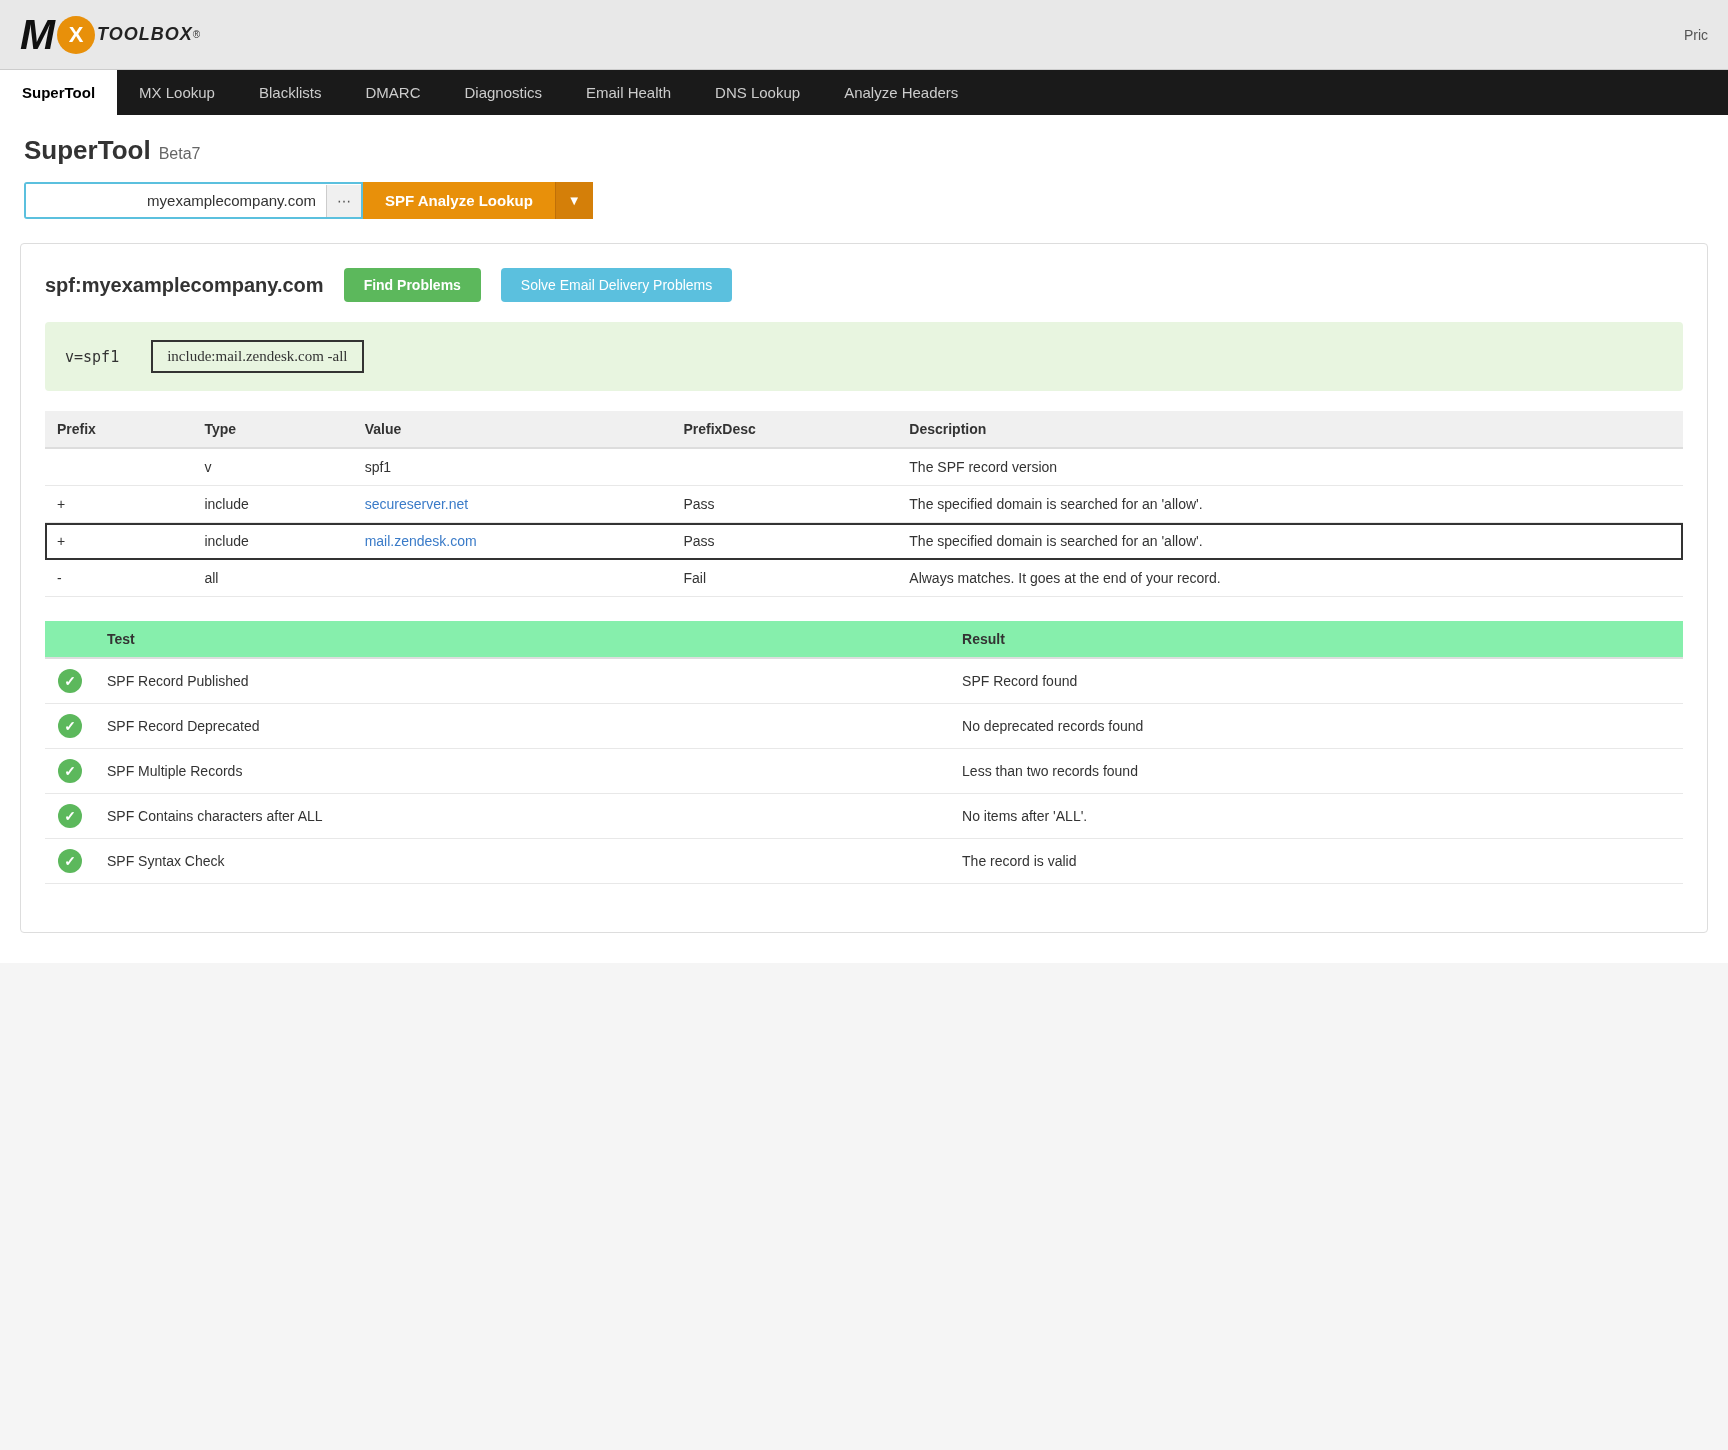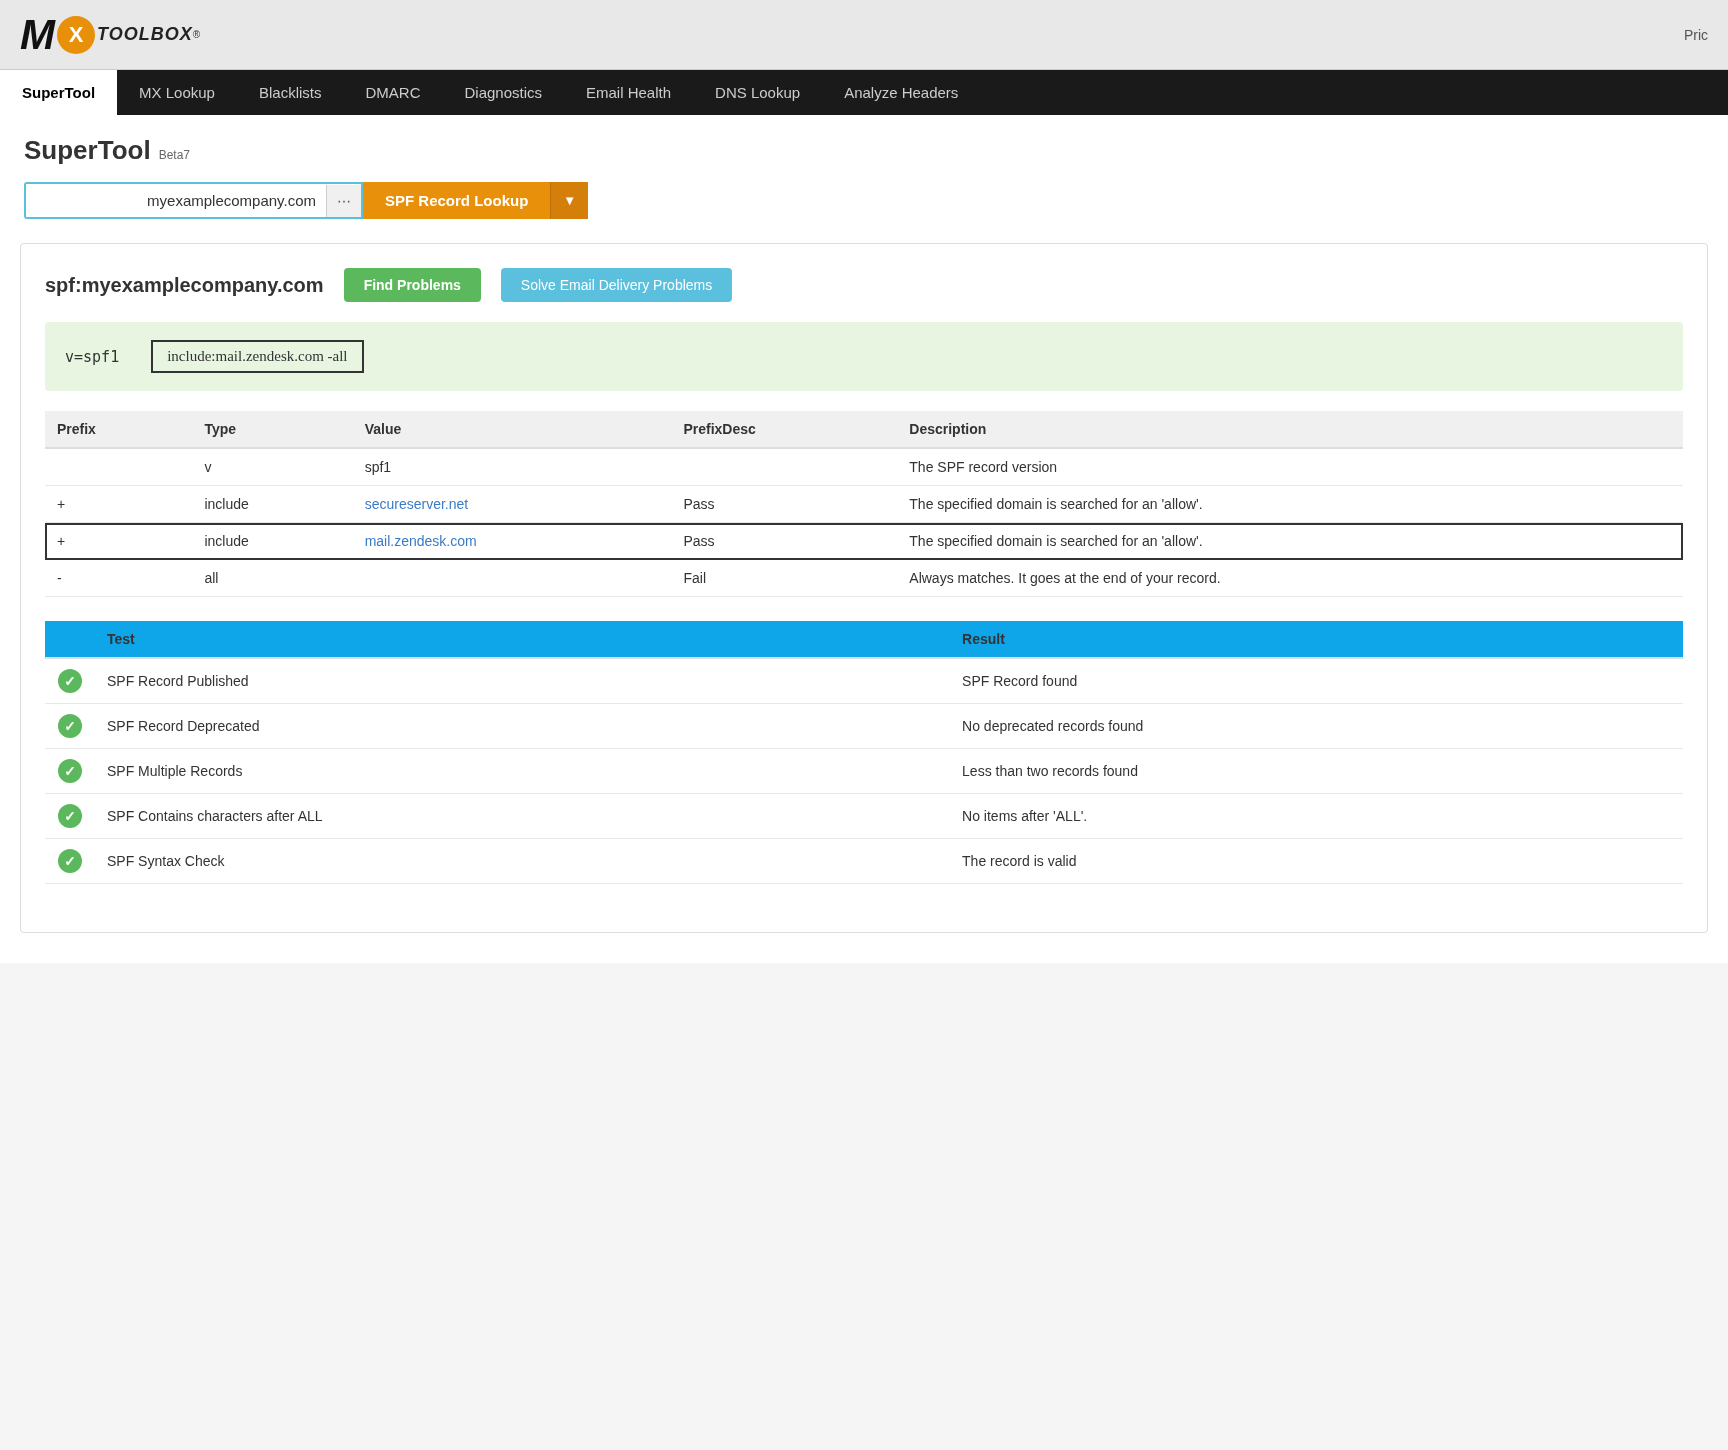--- a/index.html
+++ b/index.html
@@ -85,21 +85,21 @@
     }
     .page-title {
       font-size: 26px;
       font-weight: 400;
       margin-bottom: 16px;
       display: flex;
       align-items: baseline;
       gap: 8px;
     }
     .page-title-main { font-size: 26px; font-weight: 700; }
-    .page-title-sub { font-size: 12px; color: #666; }
+    .page-title-sub { font-size: 16px; color: #666; }
 
     
     .search-area {
       display: flex;
       align-items: center;
       gap: 0;
       margin-bottom: 24px;
     }
     .search-input-wrapper {
       display: flex;
@@ -238,21 +238,21 @@
       font-size: 14px;
       vertical-align: middle;
     }
     .link-cell {
       color: #3a7bc8;
       text-decoration: none;
       cursor: pointer;
     }
 
     
-    .test-table thead tr { background: #0ea5e9; }
+    .test-table thead tr { background: #86efac; }
     .test-table td:first-child { width: 50px; text-align: center; }
 
     
     .check-icon {
       width: 24px;
       height: 24px;
       background: #5cb85c;
       border-radius: 50%;
       display: inline-flex;
       align-items: center;
@@ -294,21 +294,21 @@
   </div>
 
   <div class="search-area">
     <div class="search-input-wrapper">
       <input class="search-input" type="text" value="myexamplecompany.com" style="">
       <button class="search-icon-btn">
         <span>⋯</span>
       </button>
     </div>
     <div class="lookup-btn-group">
-      <button class="lookup-btn">SPF Record Lookup</button>
+      <button class="lookup-btn">SPF Analyze Lookup</button>
       <button class="lookup-btn-dropdown">▼</button>
     </div>
   </div>
 
   <div class="results-card">
 
     <div class="spf-header">
       <span class="spf-domain">spf:myexamplecompany.com</span>
       <button class="btn-find-problems">Find Problems</button>
       <button class="btn-solve">Solve Email Delivery Problems</button>

